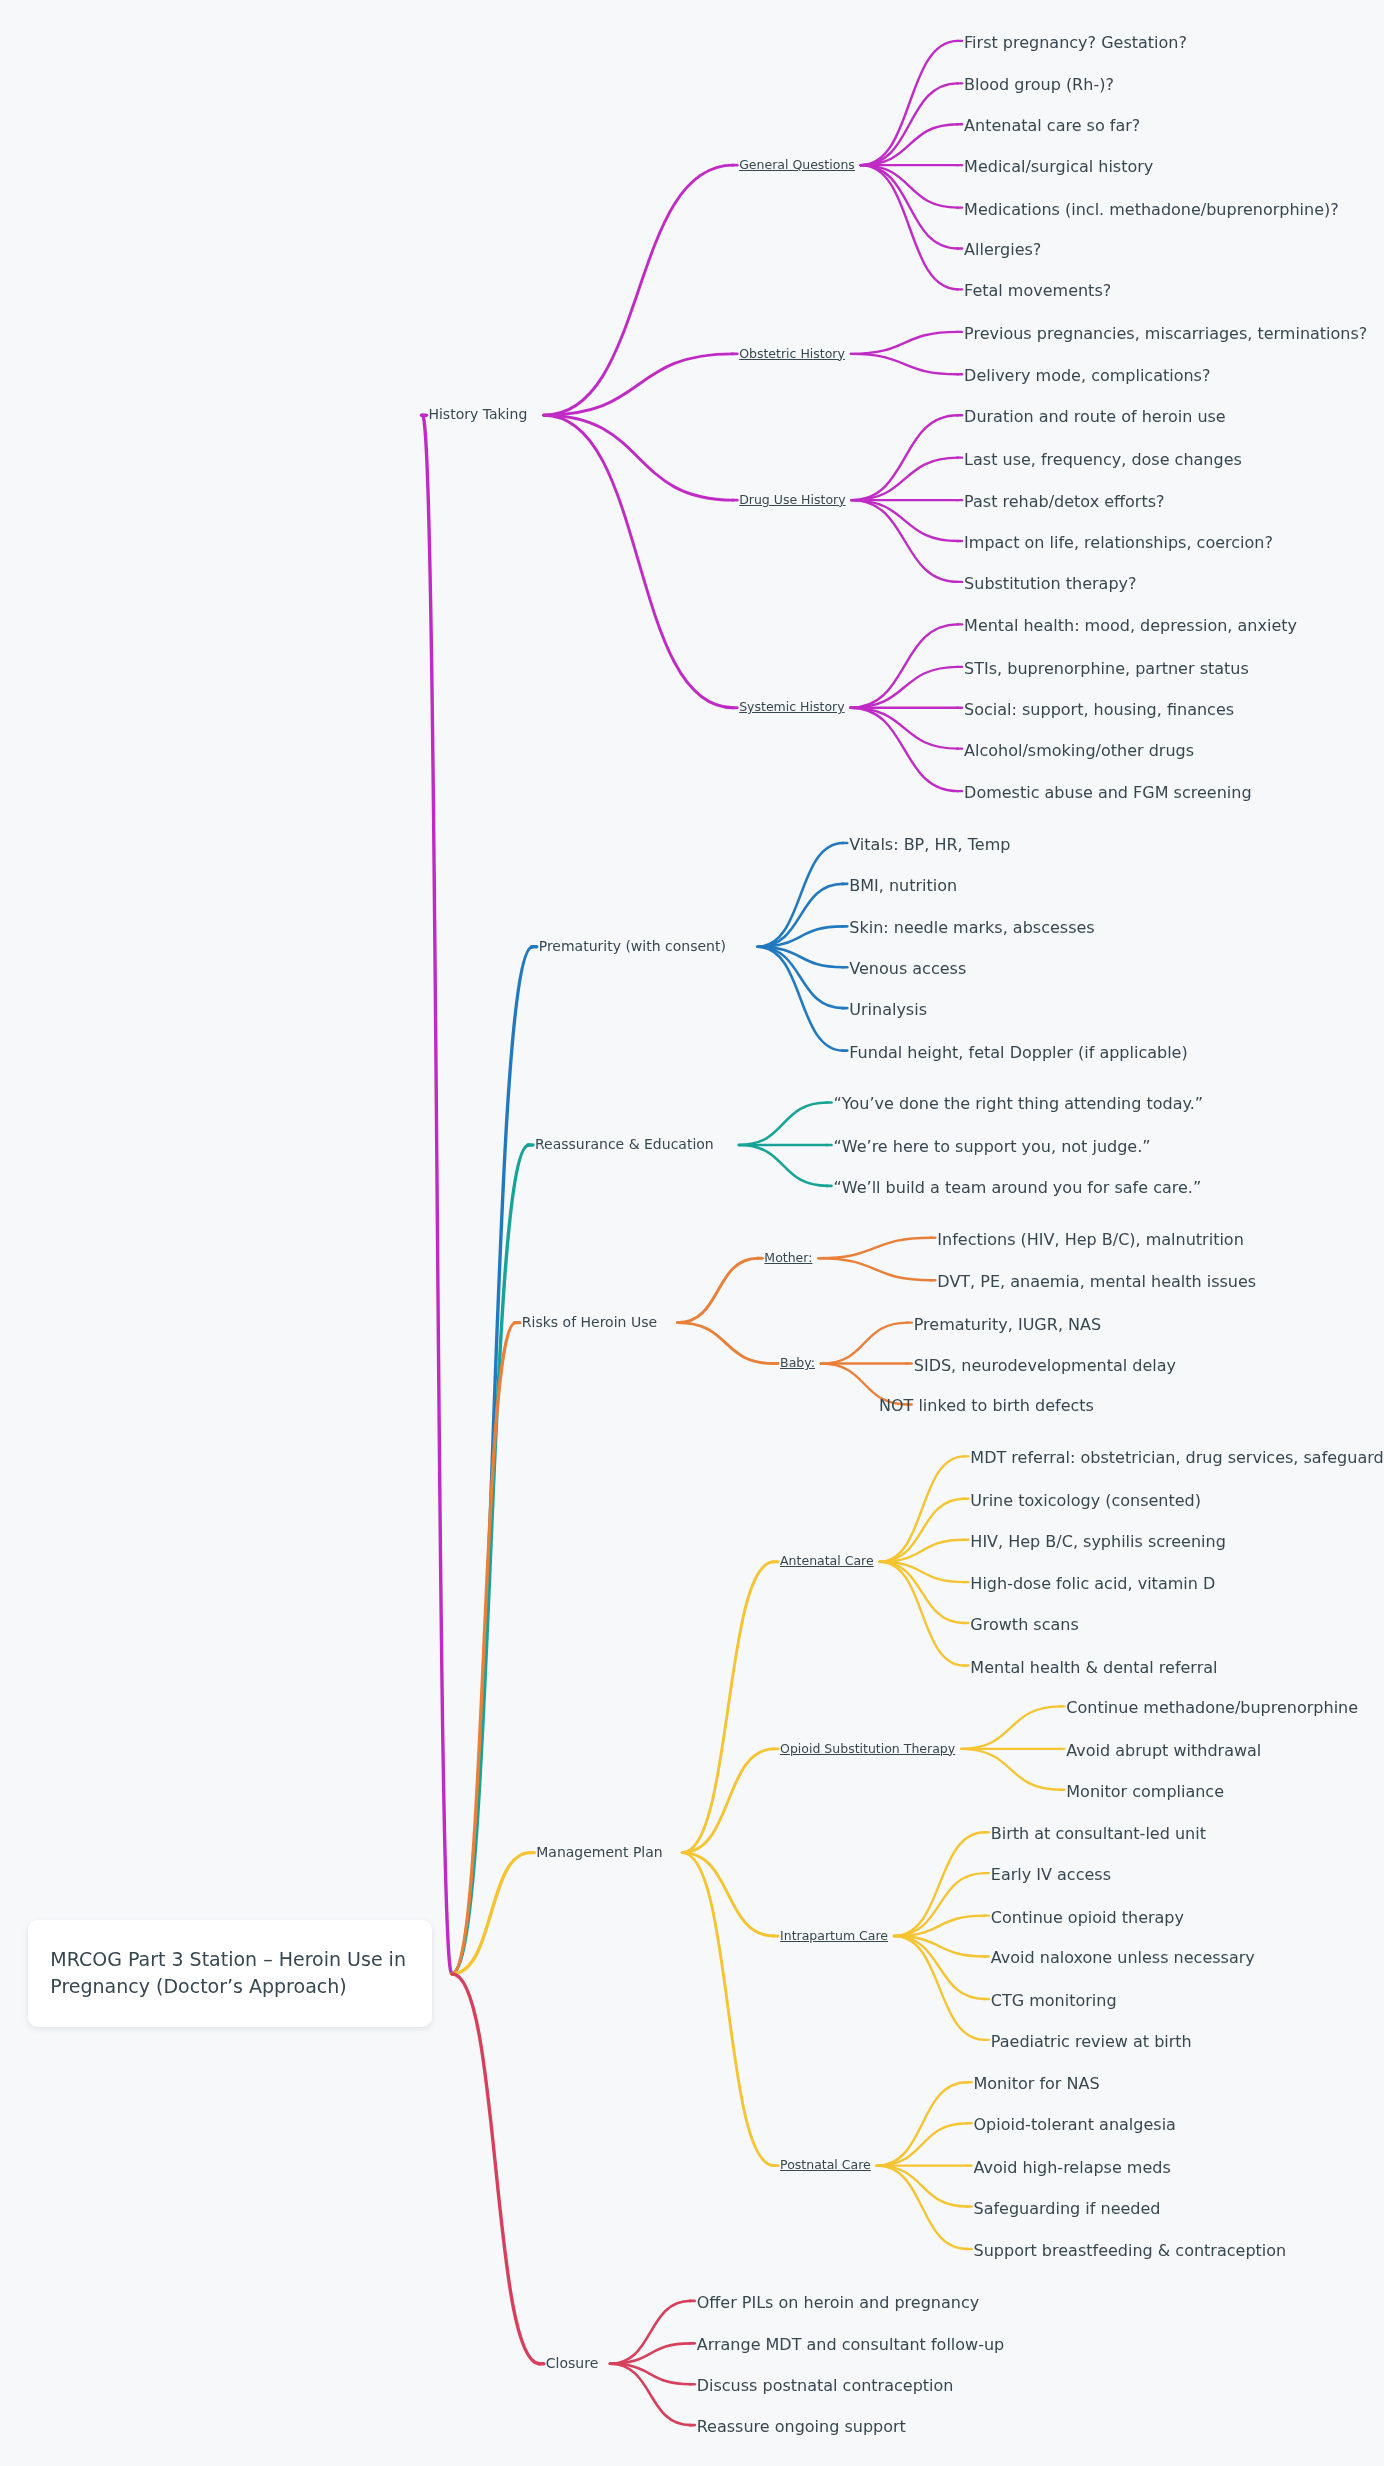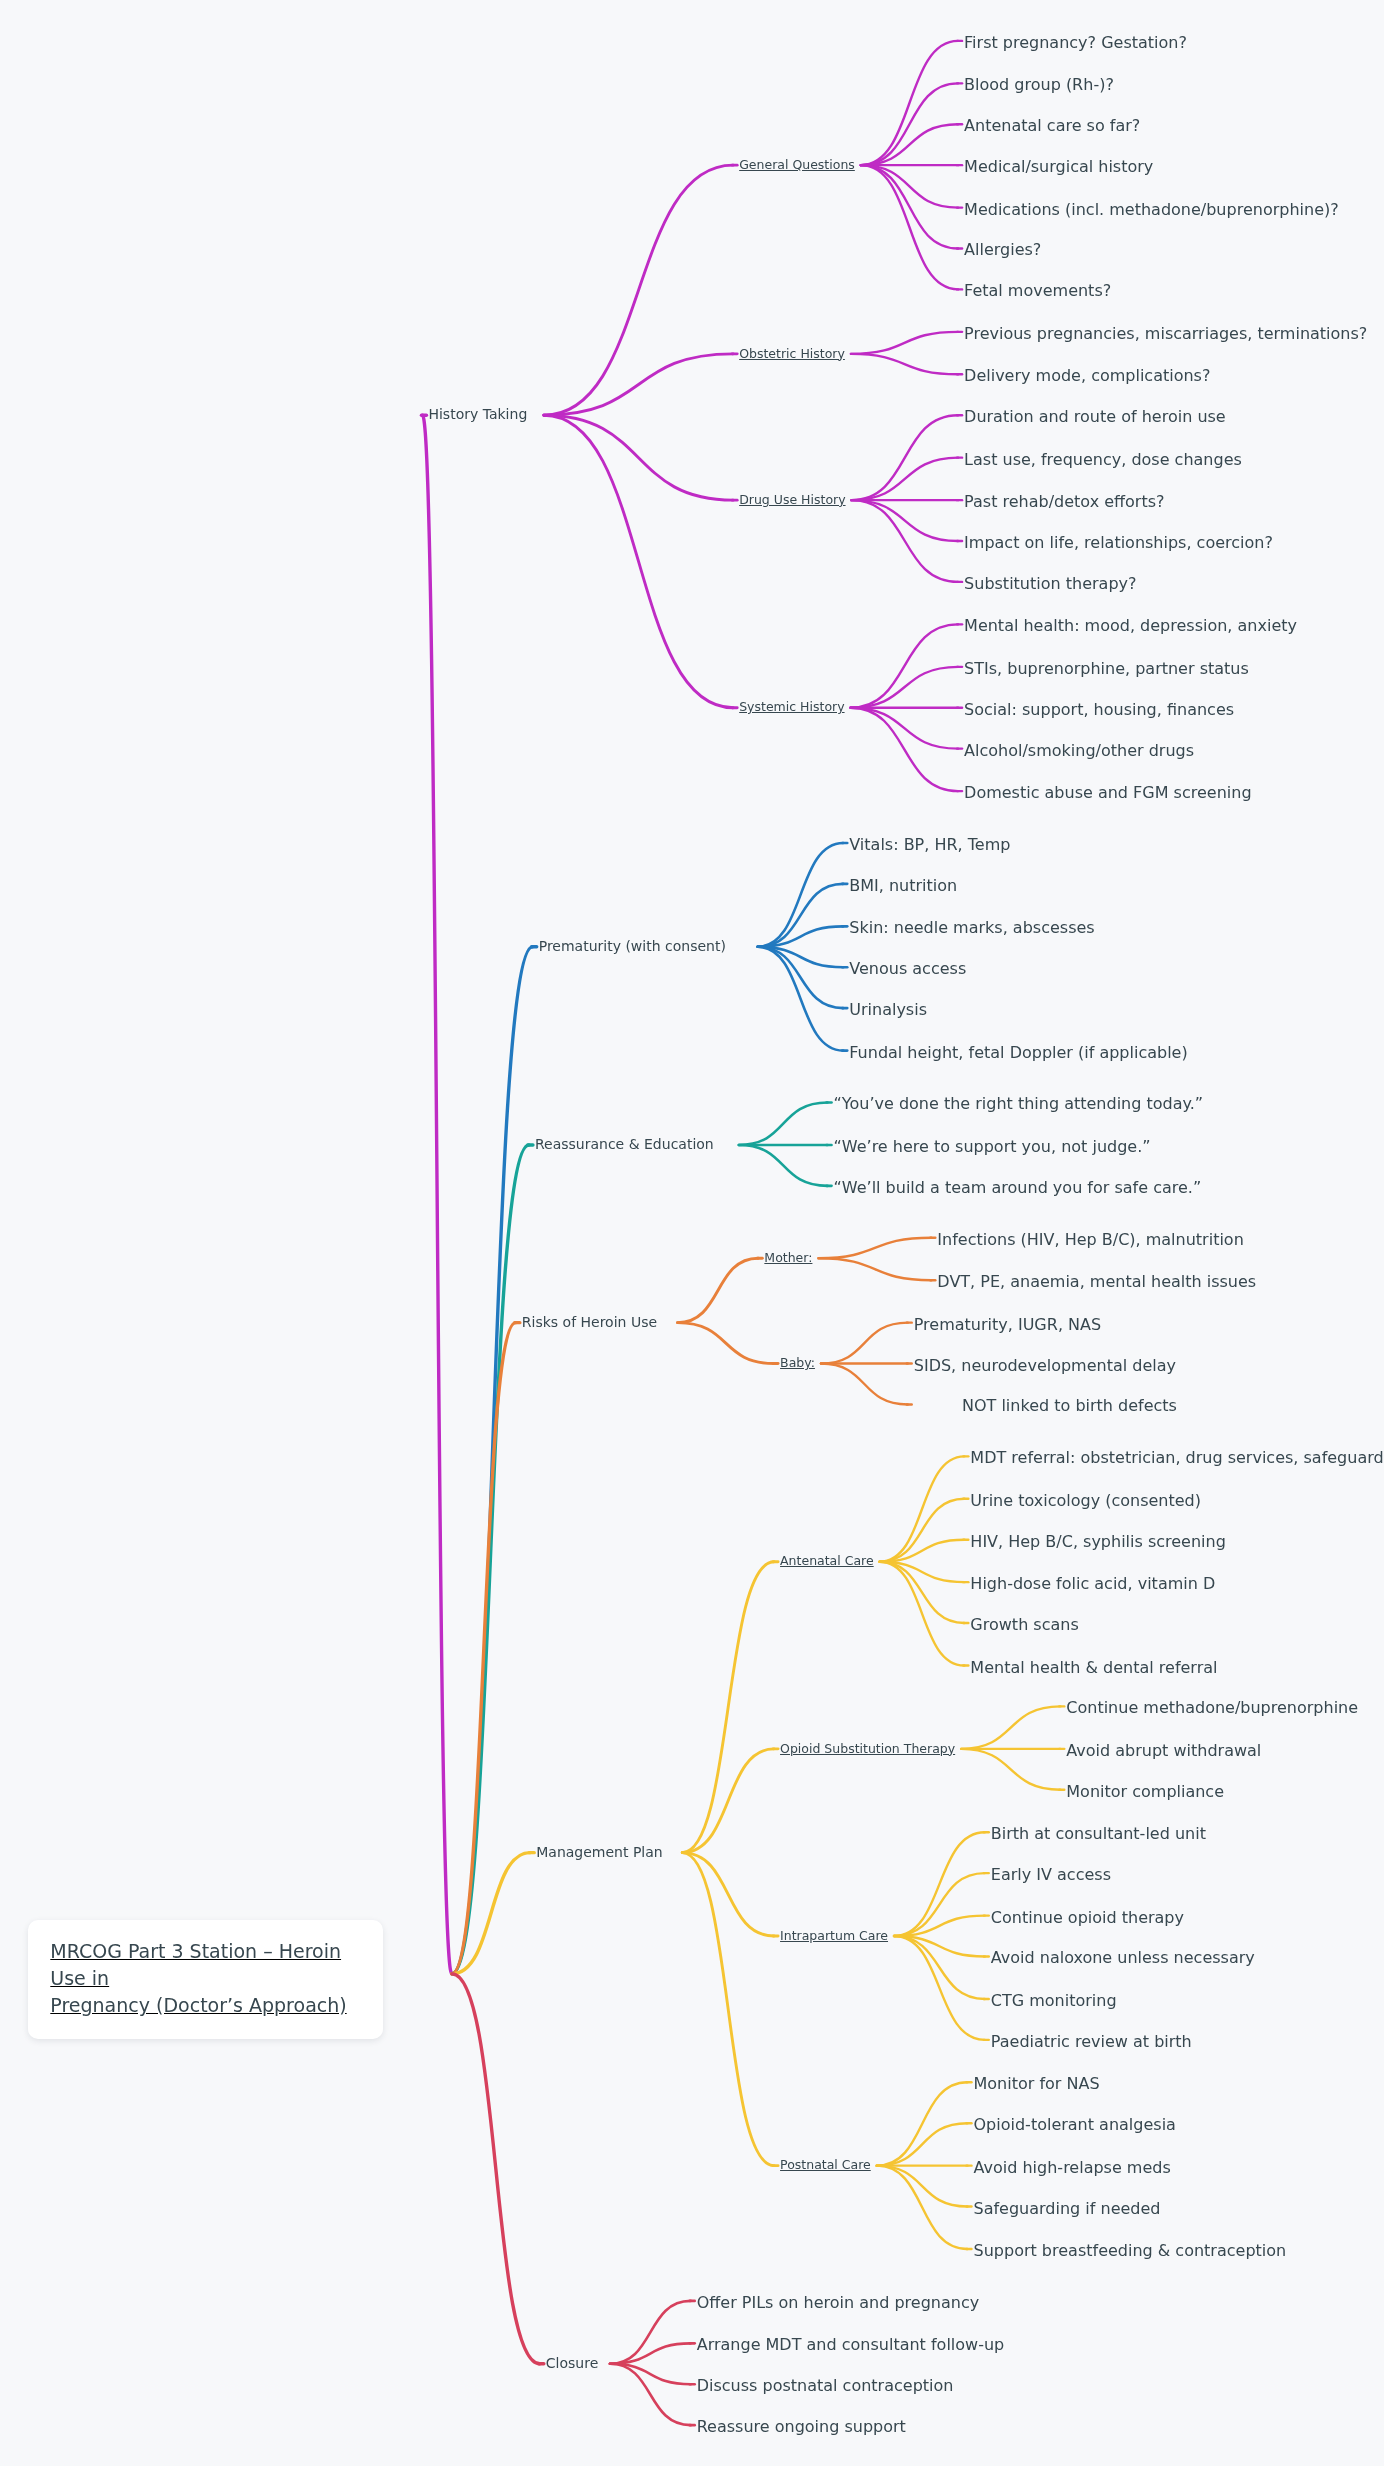--- a/index.html
+++ b/index.html
@@ -195,21 +195,21 @@
     <path d="M 609.9272727272728 2363.809090909091 C 654.3622727272727 2363.809090909091, 646.2831818181819 2300.9, 690.7181818181818 2300.9" fill="none" stroke="#d6405c" stroke-width="2.6" stroke-linecap="round"></path>
     <path d="M 689.7181818181818 2300.9 C 692.4681818181818 2300.9, 691.9681818181818 2300.9, 694.7181818181818 2300.9" fill="none" stroke="#d6405c" stroke-width="2.6" stroke-linecap="round"></path>
     <path d="M 609.9272727272728 2363.809090909091 C 654.3622727272727 2363.809090909091, 646.2831818181819 2343.3636363636365, 690.7181818181818 2343.3636363636365" fill="none" stroke="#d6405c" stroke-width="2.6" stroke-linecap="round"></path>
     <path d="M 689.7181818181818 2343.3636363636365 C 692.4681818181818 2343.3636363636365, 691.9681818181818 2343.3636363636365, 694.7181818181818 2343.3636363636365" fill="none" stroke="#d6405c" stroke-width="2.6" stroke-linecap="round"></path>
     <path d="M 609.9272727272728 2363.809090909091 C 654.3622727272727 2363.809090909091, 646.2831818181819 2384.2545454545457, 690.7181818181818 2384.2545454545457" fill="none" stroke="#d6405c" stroke-width="2.6" stroke-linecap="round"></path>
     <path d="M 689.7181818181818 2384.2545454545457 C 692.4681818181818 2384.2545454545457, 691.9681818181818 2384.2545454545457, 694.7181818181818 2384.2545454545457" fill="none" stroke="#d6405c" stroke-width="2.6" stroke-linecap="round"></path>
     <path d="M 609.9272727272728 2363.809090909091 C 654.3622727272727 2363.809090909091, 646.2831818181819 2425.1454545454544, 690.7181818181818 2425.1454545454544" fill="none" stroke="#d6405c" stroke-width="2.6" stroke-linecap="round"></path>
     <path d="M 689.7181818181818 2425.1454545454544 C 692.4681818181818 2425.1454545454544, 691.9681818181818 2425.1454545454544, 694.7181818181818 2425.1454545454544" fill="none" stroke="#d6405c" stroke-width="2.6" stroke-linecap="round"></path>
   </svg>
 
-<div id="root-node" style="left: 28.3091px; top: 1920.3px; width: 355px; min-height: 106.945px; text-decoration: underline;">
+<div id="root-node" style="left: 28.3091px; top: 1920.3px; width: 404px; min-height: 106.945px;">
   <div id="root-title">MRCOG Part 3 Station – Heroin Use in
 Pregnancy (Doctor’s Approach)</div>
 </div>
 
 <div id="labels-layer">
     <div class="node-label lvl1" style="left: 428.451px; top: 407.45px;">History Taking</div>
     <div class="node-label lvl2" style="left: 739.182px; top: 158.886px;">General Questions</div>
     <div class="node-label lvl3" style="left: 964.082px; top: 34.8909px;">First pregnancy? Gestation?</div>
     <div class="node-label lvl3" style="left: 964.082px; top: 77.3545px;">Blood group (Rh-)?</div>
     <div class="node-label lvl3" style="left: 964.082px; top: 118.245px;">Antenatal care so far?</div>
@@ -243,21 +243,21 @@
     <div class="node-label lvl3" style="left: 833.545px; top: 1096.48px;">“You’ve done the right thing attending today.”</div>
     <div class="node-label lvl3" style="left: 833.545px; top: 1138.95px;">“We’re here to support you, not judge.”</div>
     <div class="node-label lvl3" style="left: 833.545px; top: 1179.84px;">“We’ll build a team around you for safe care.”</div>
     <div class="node-label lvl1" style="left: 521.836px; top: 1314.91px;">Risks of Heroin Use</div>
     <div class="node-label lvl2" style="left: 764.345px; top: 1251.93px;">Mother:</div>
     <div class="node-label lvl3" style="left: 937.345px; top: 1231.74px;">Infections (HIV, Hep B/C), malnutrition</div>
     <div class="node-label lvl3" style="left: 937.345px; top: 1274.2px;">DVT, PE, anaemia, mental health issues</div>
     <div class="node-label lvl2" style="left: 780.073px; top: 1357.3px;">Baby:</div>
     <div class="node-label lvl3" style="left: 913.755px; top: 1316.66px;">Prematurity, IUGR, NAS</div>
     <div class="node-label lvl3" style="left: 913.755px; top: 1357.55px;">SIDS, neurodevelopmental delay</div>
-    <div class="node-label lvl3" style="left: 962px; top: 1398.45px;">NOT linked to birth defects</div>
+    <div class="node-label lvl3" style="left: 879px; top: 1398.45px;">NOT linked to birth defects</div>
     <div class="node-label lvl1" style="left: 536.257px; top: 1844.92px;">Management Plan</div>
     <div class="node-label lvl2" style="left: 780.073px; top: 1555.47px;">Antenatal Care</div>
     <div class="node-label lvl3" style="left: 970.373px; top: 1450.35px;">MDT referral: obstetrician, drug services, safeguarding</div>
     <div class="node-label lvl3" style="left: 970.373px; top: 1492.81px;">Urine toxicology (consented)</div>
     <div class="node-label lvl3" style="left: 970.373px; top: 1533.7px;">HIV, Hep B/C, syphilis screening</div>
     <div class="node-label lvl3" style="left: 970.373px; top: 1576.16px;">High-dose folic acid, vitamin D</div>
     <div class="node-label lvl3" style="left: 970.373px; top: 1617.05px;">Growth scans</div>
     <div class="node-label lvl3" style="left: 970.373px; top: 1659.52px;">Mental health &amp; dental referral</div>
     <div class="node-label lvl2" style="left: 780.073px; top: 1742.62px;">Opioid Substitution Therapy</div>
     <div class="node-label lvl3" style="left: 1066.31px; top: 1700.41px;">Continue methadone/buprenorphine</div>

